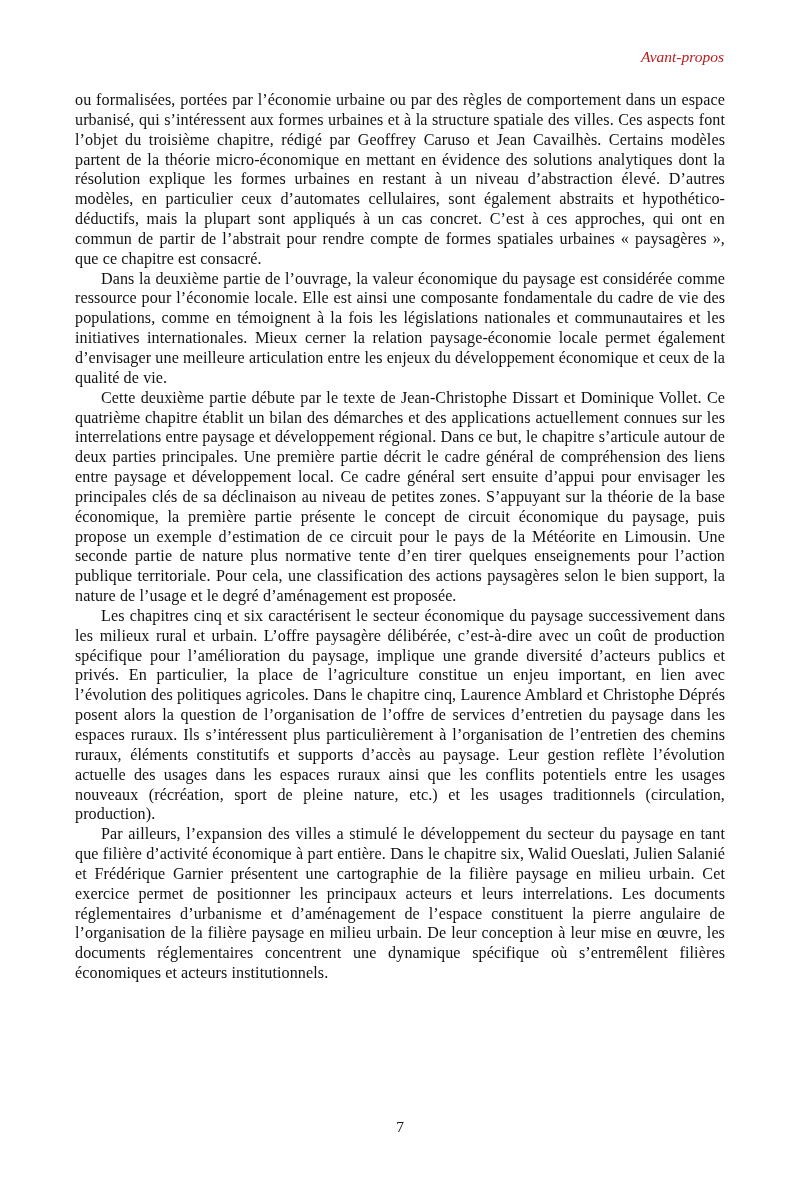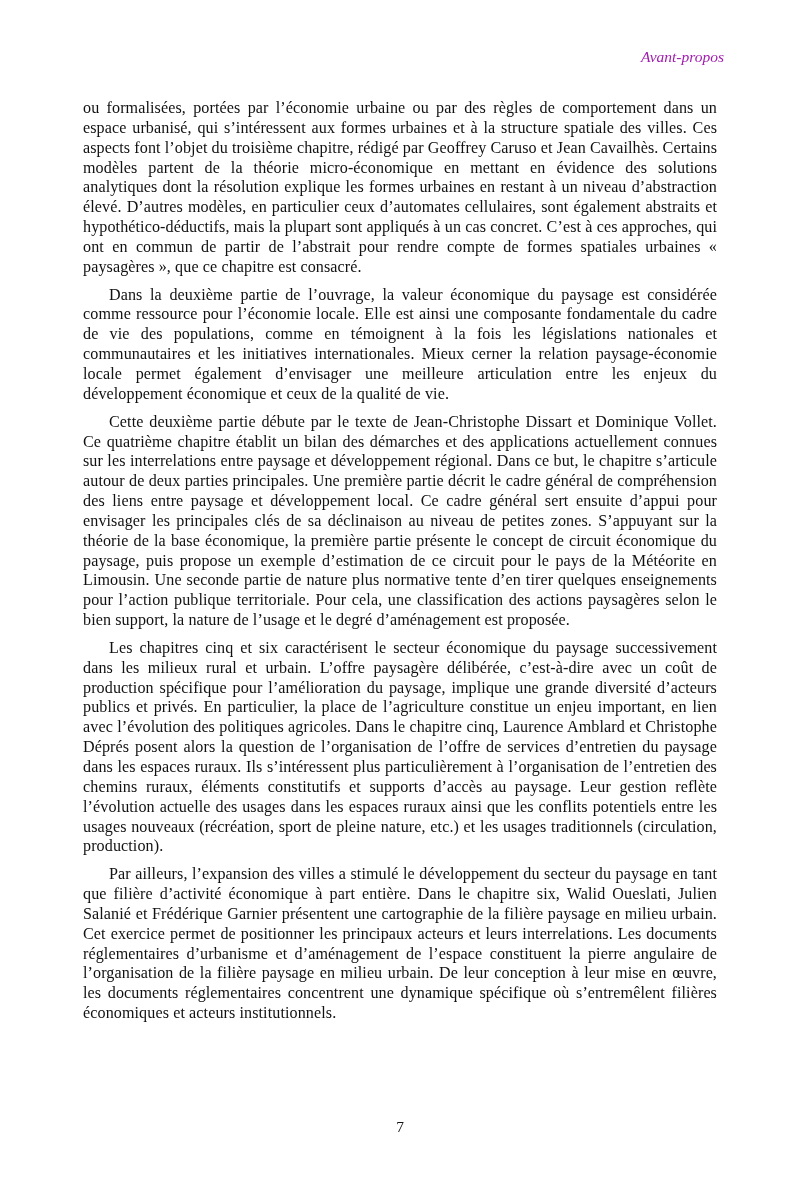--- a/index.html
+++ b/index.html
@@ -19,34 +19,34 @@
   .running-header {
     position: absolute;
     top: 48px;
     left: 75px;
     right: 76px;
     text-align: right;
   }
   .running-title {
     font-style: italic;
     font-size: 15.5px;
-    color: #a21caf;
+    color: #b91c1c;
   }
   .body-text {
     position: absolute;
     top: 90px;
     left: 75px;
     width: 650px;
     text-align: justify;
     font-size: 16.1px;
     line-height: 19.85px;
     letter-spacing: 0.1px;
   }
   .para {
-    margin: 8px;
+    margin: 0;
     padding: 0;
     text-indent: 26px;
   }
   .para.no-indent {
     text-indent: 0;
   }
   .page-footer {
     position: absolute;
     top: 1118px;
     left: 0;

